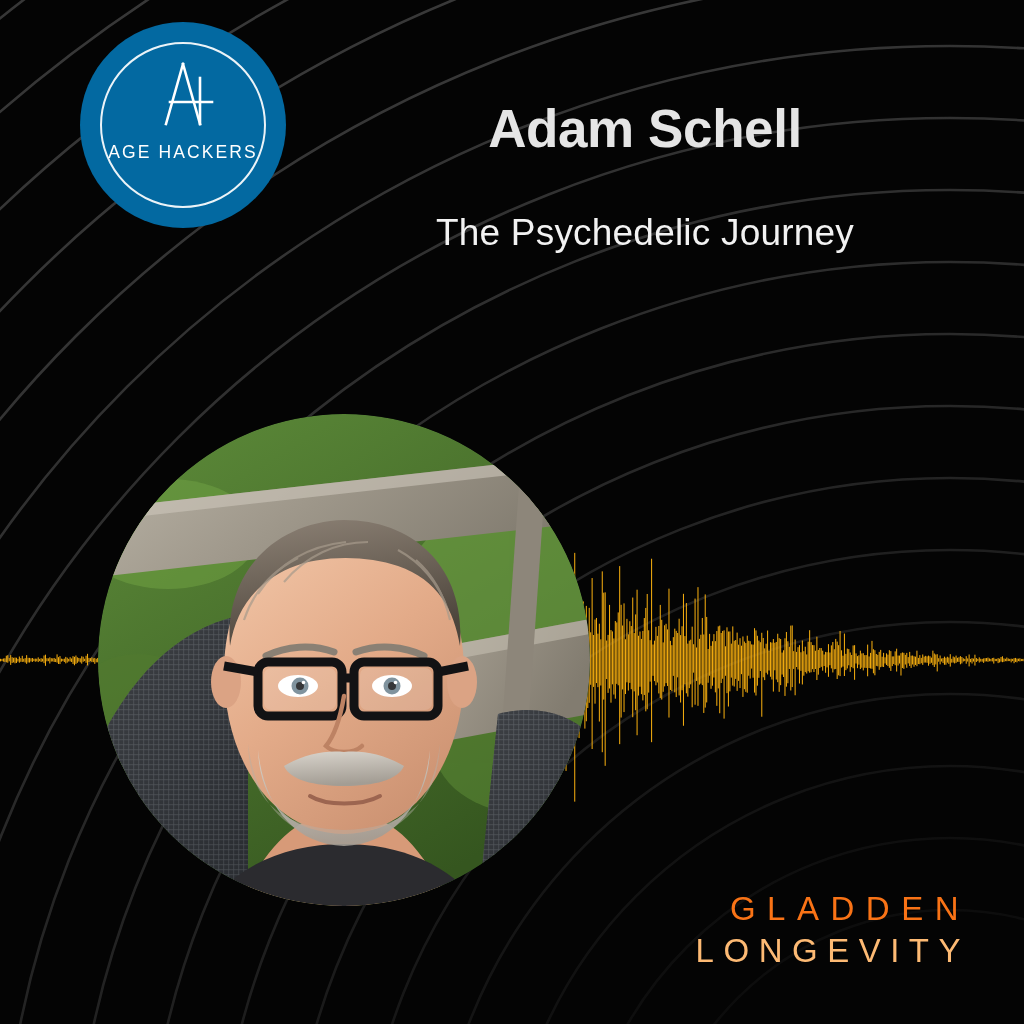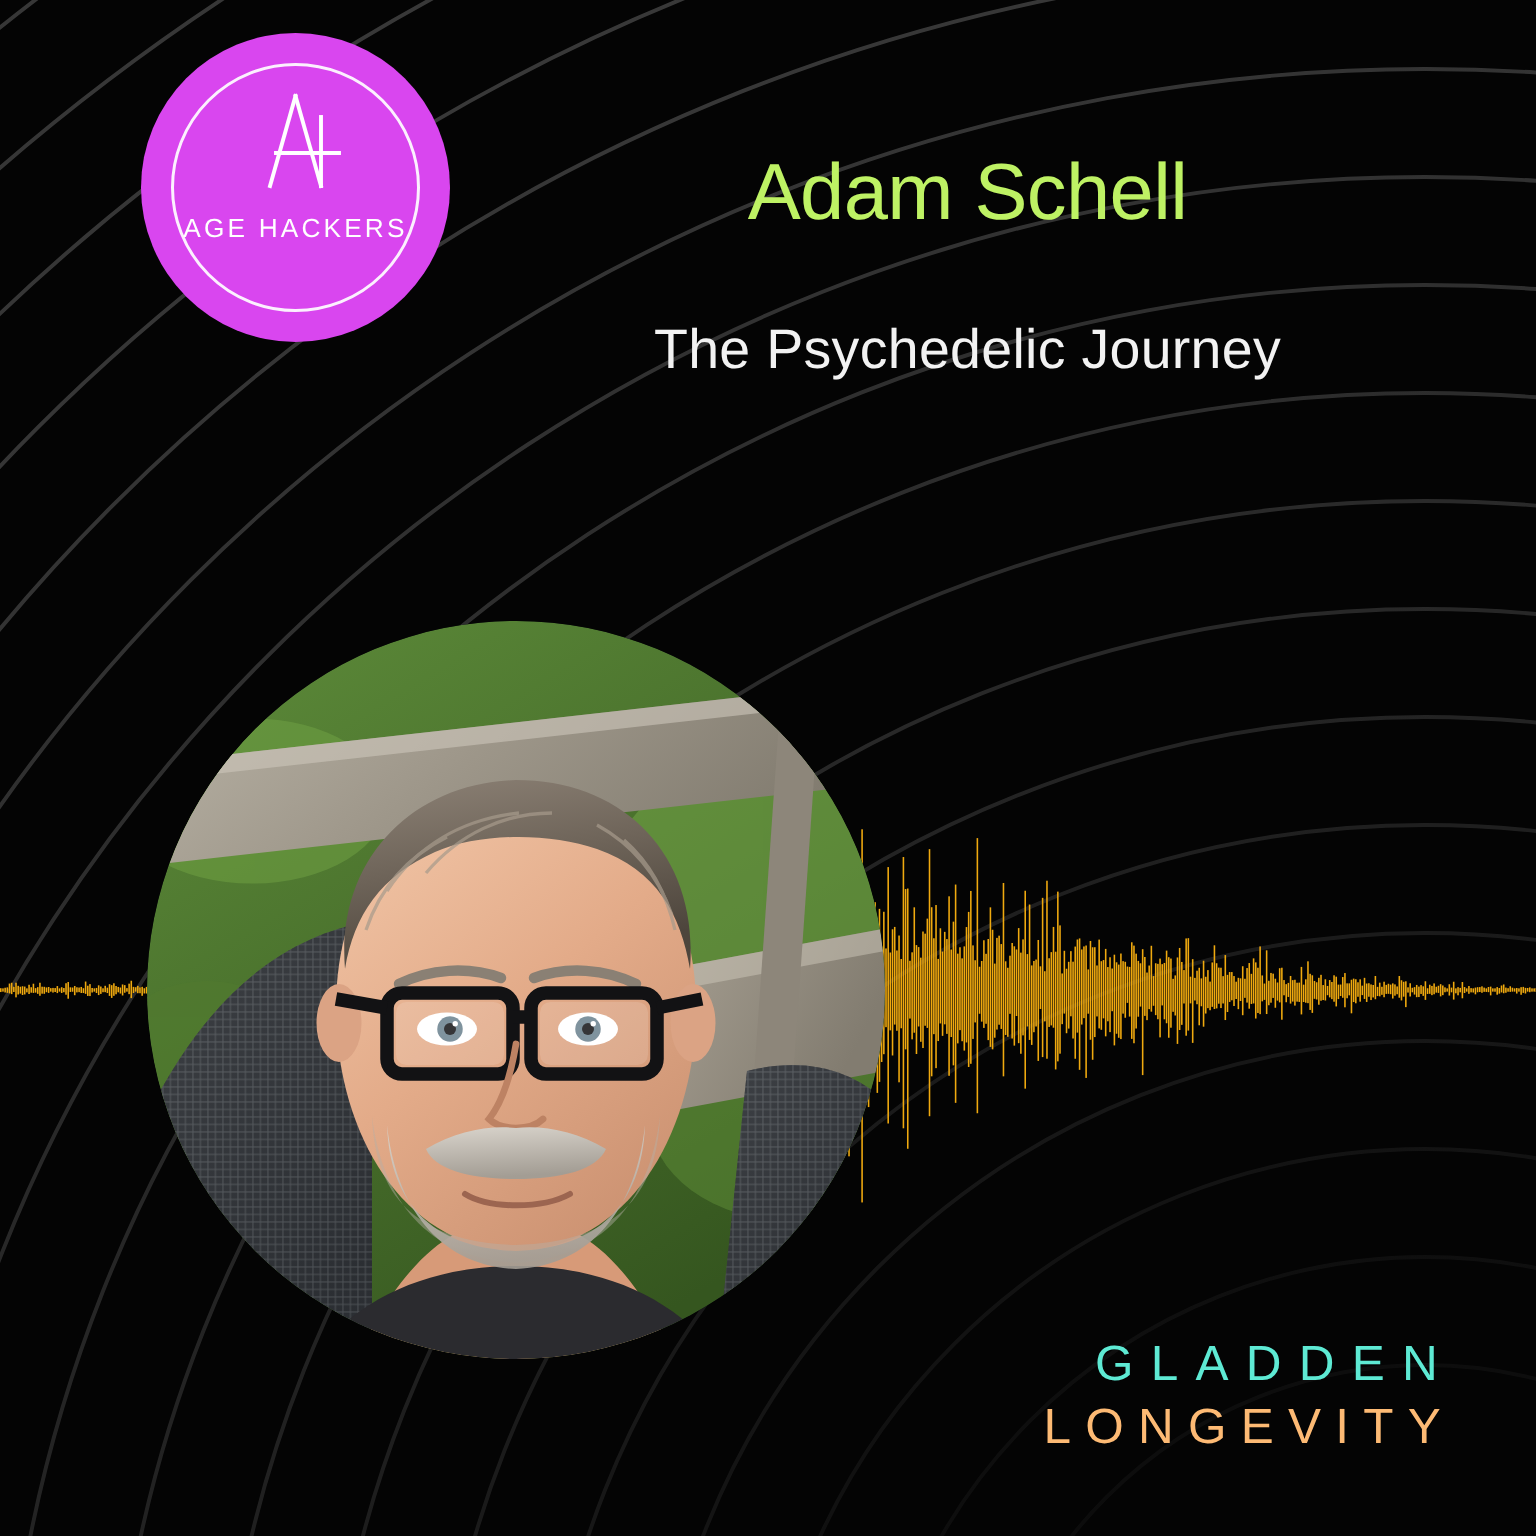--- a/index.html
+++ b/index.html
@@ -23,26 +23,26 @@
     position: absolute;
     inset: 0;
     width: 1024px;
     height: 1024px;
     pointer-events: none;
   }
 
   
   .badge {
     position: absolute;
-    left: 94px;
+    left: 80px;
     top: 22px;
     width: 206px;
     height: 206px;
     border-radius: 50%;
-    background: #d946ef;
+    background: #0369a1;
     z-index: 6;
   }
   .badge-ring {
     position: absolute;
     left: 20px;
     top: 20px;
     width: 166px;
     height: 166px;
     border-radius: 50%;
     border: 2.5px solid rgba(255,255,255,0.92);
@@ -80,23 +80,23 @@
   }
 
   
   .guest-name {
     position: absolute;
     left: 300px;
     top: 100px;
     width: 690px;
     text-align: center;
     font-size: 53px;
-    font-weight: 400;
+    font-weight: 700;
     letter-spacing: -0.4px;
-    color: #bef264;
+    color: #e5e5e5;
     line-height: 1.08;
     z-index: 6;
   }
   .episode-title {
     position: absolute;
     left: 300px;
     top: 180px;
     width: 690px;
     text-align: center;
     font-size: 37px;
@@ -137,21 +137,21 @@
     position: absolute;
     right: 52px;
     bottom: 52px;
     text-align: right;
     z-index: 6;
   }
   .brand-line1 {
     font-size: 33px;
     font-weight: 400;
     letter-spacing: 11.5px;
-    color: #5eead4;
+    color: #f97316;
     line-height: 1.28;
     white-space: nowrap;
     padding-right: 2px;
   }
   .brand-line2 {
     font-size: 33px;
     font-weight: 400;
     letter-spacing: 9.5px;
     color: #fdba74;
     line-height: 1.28;

